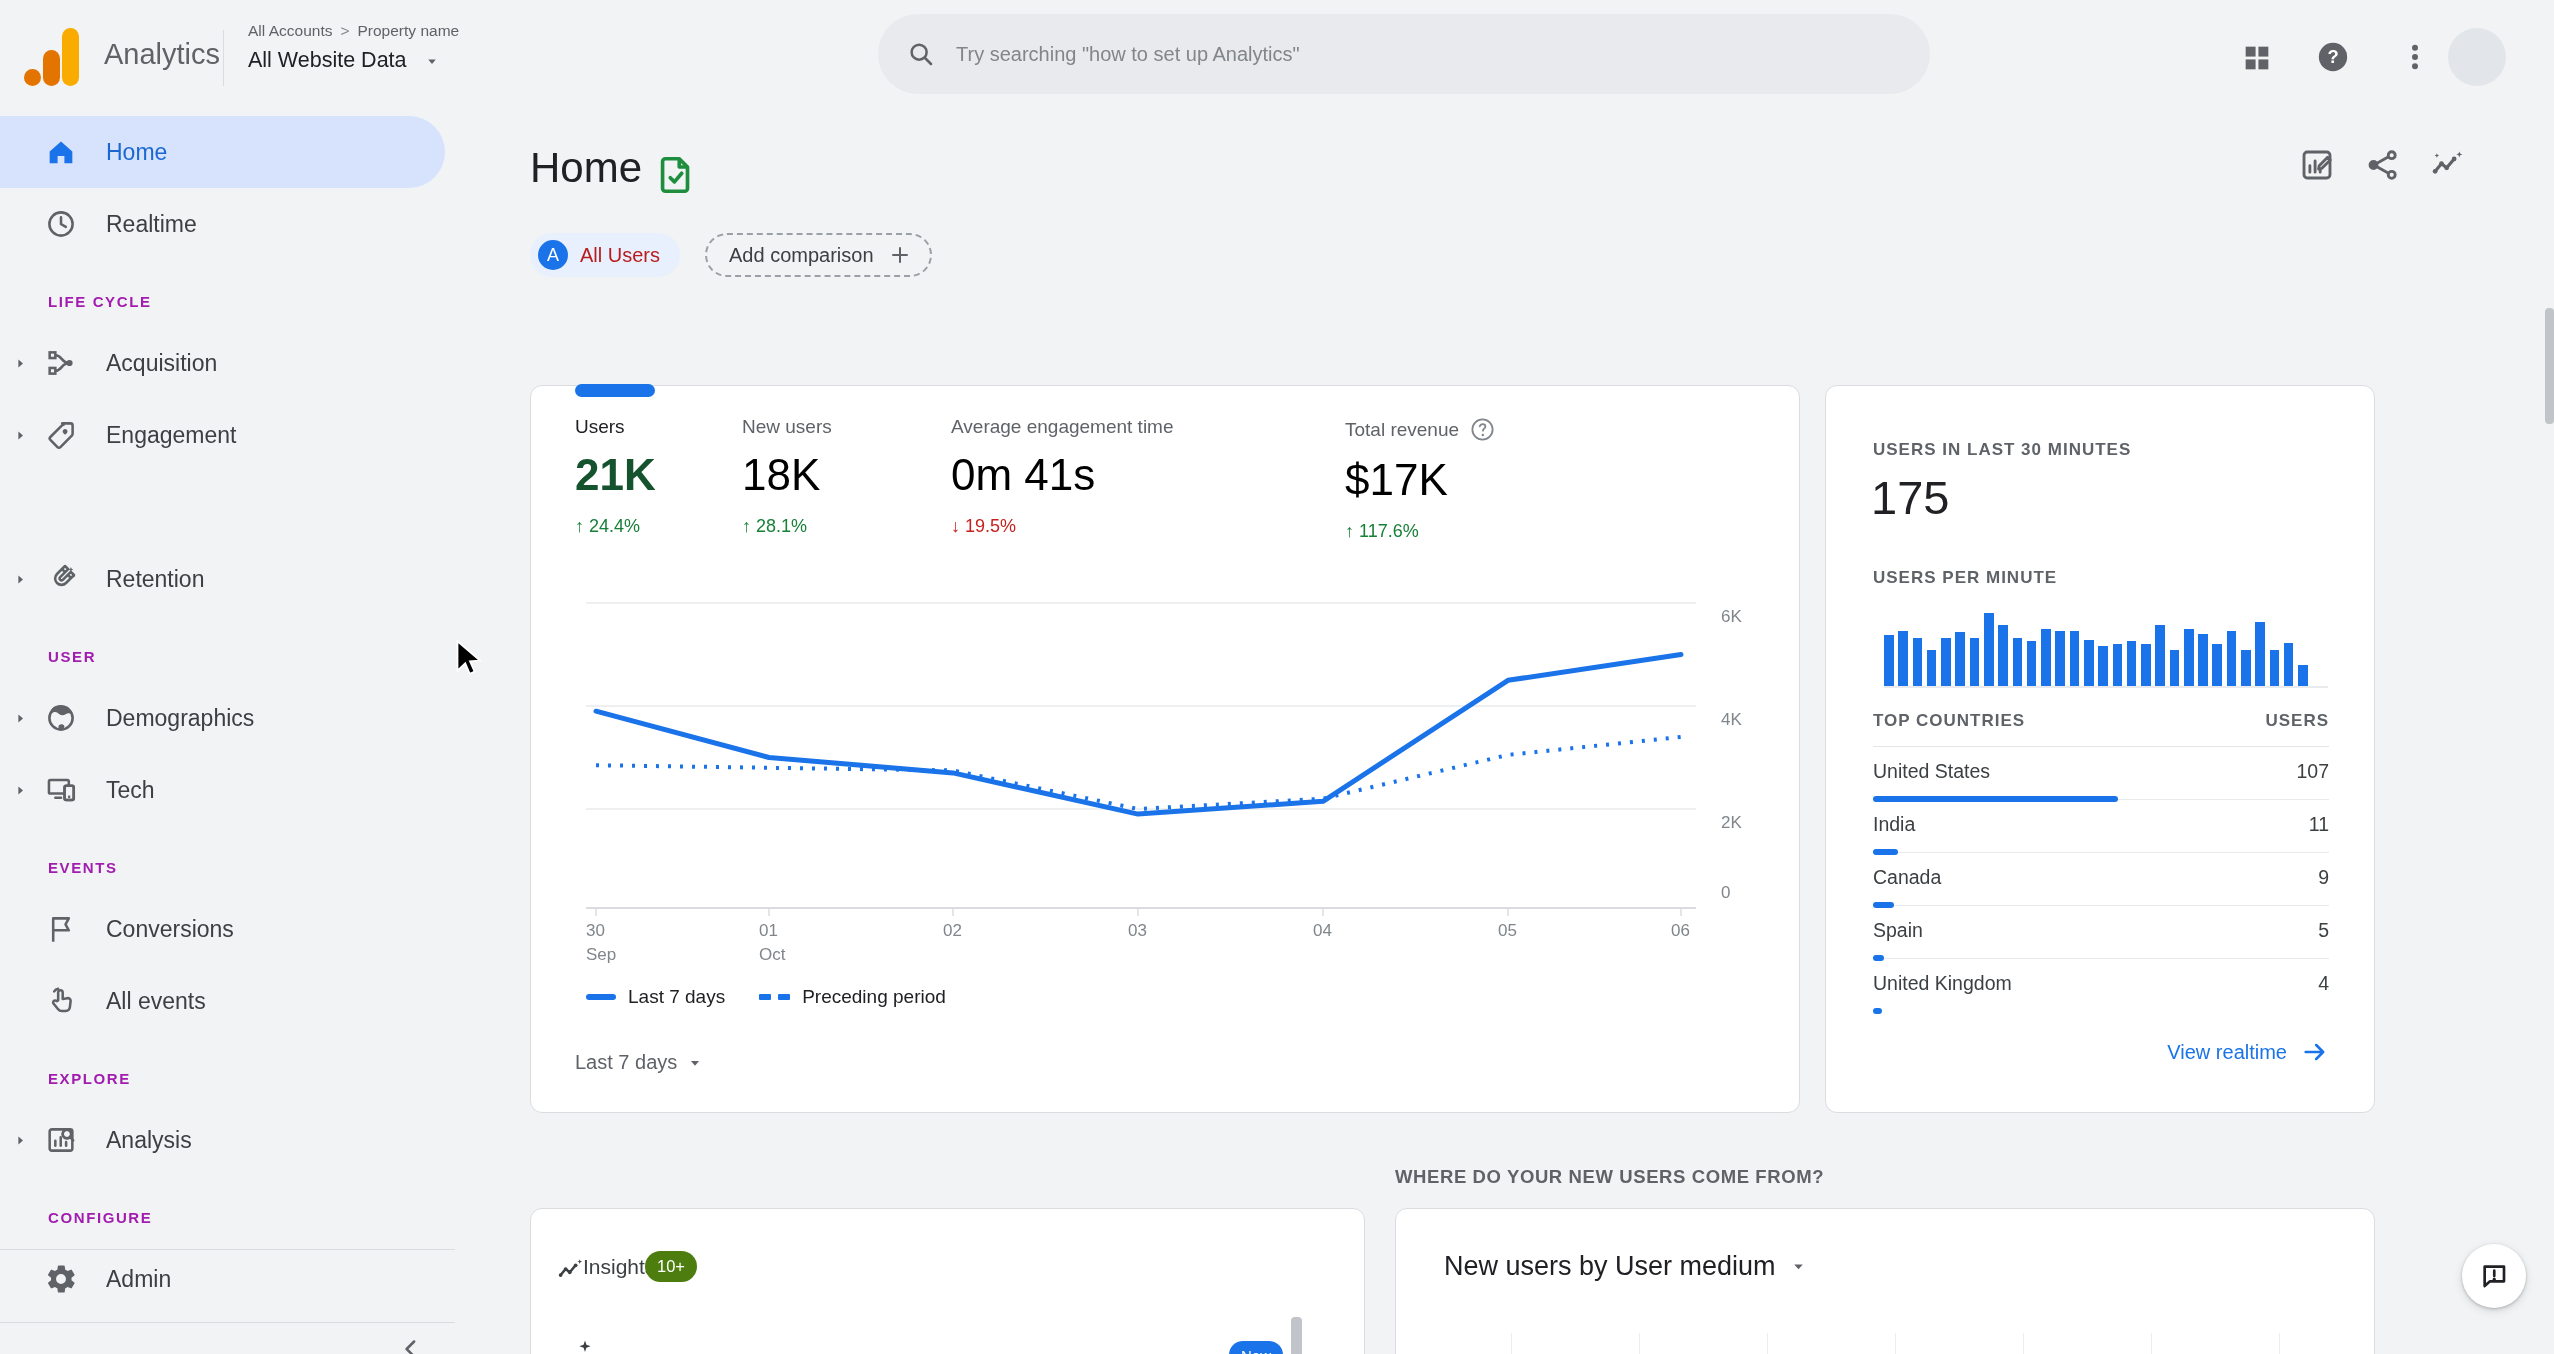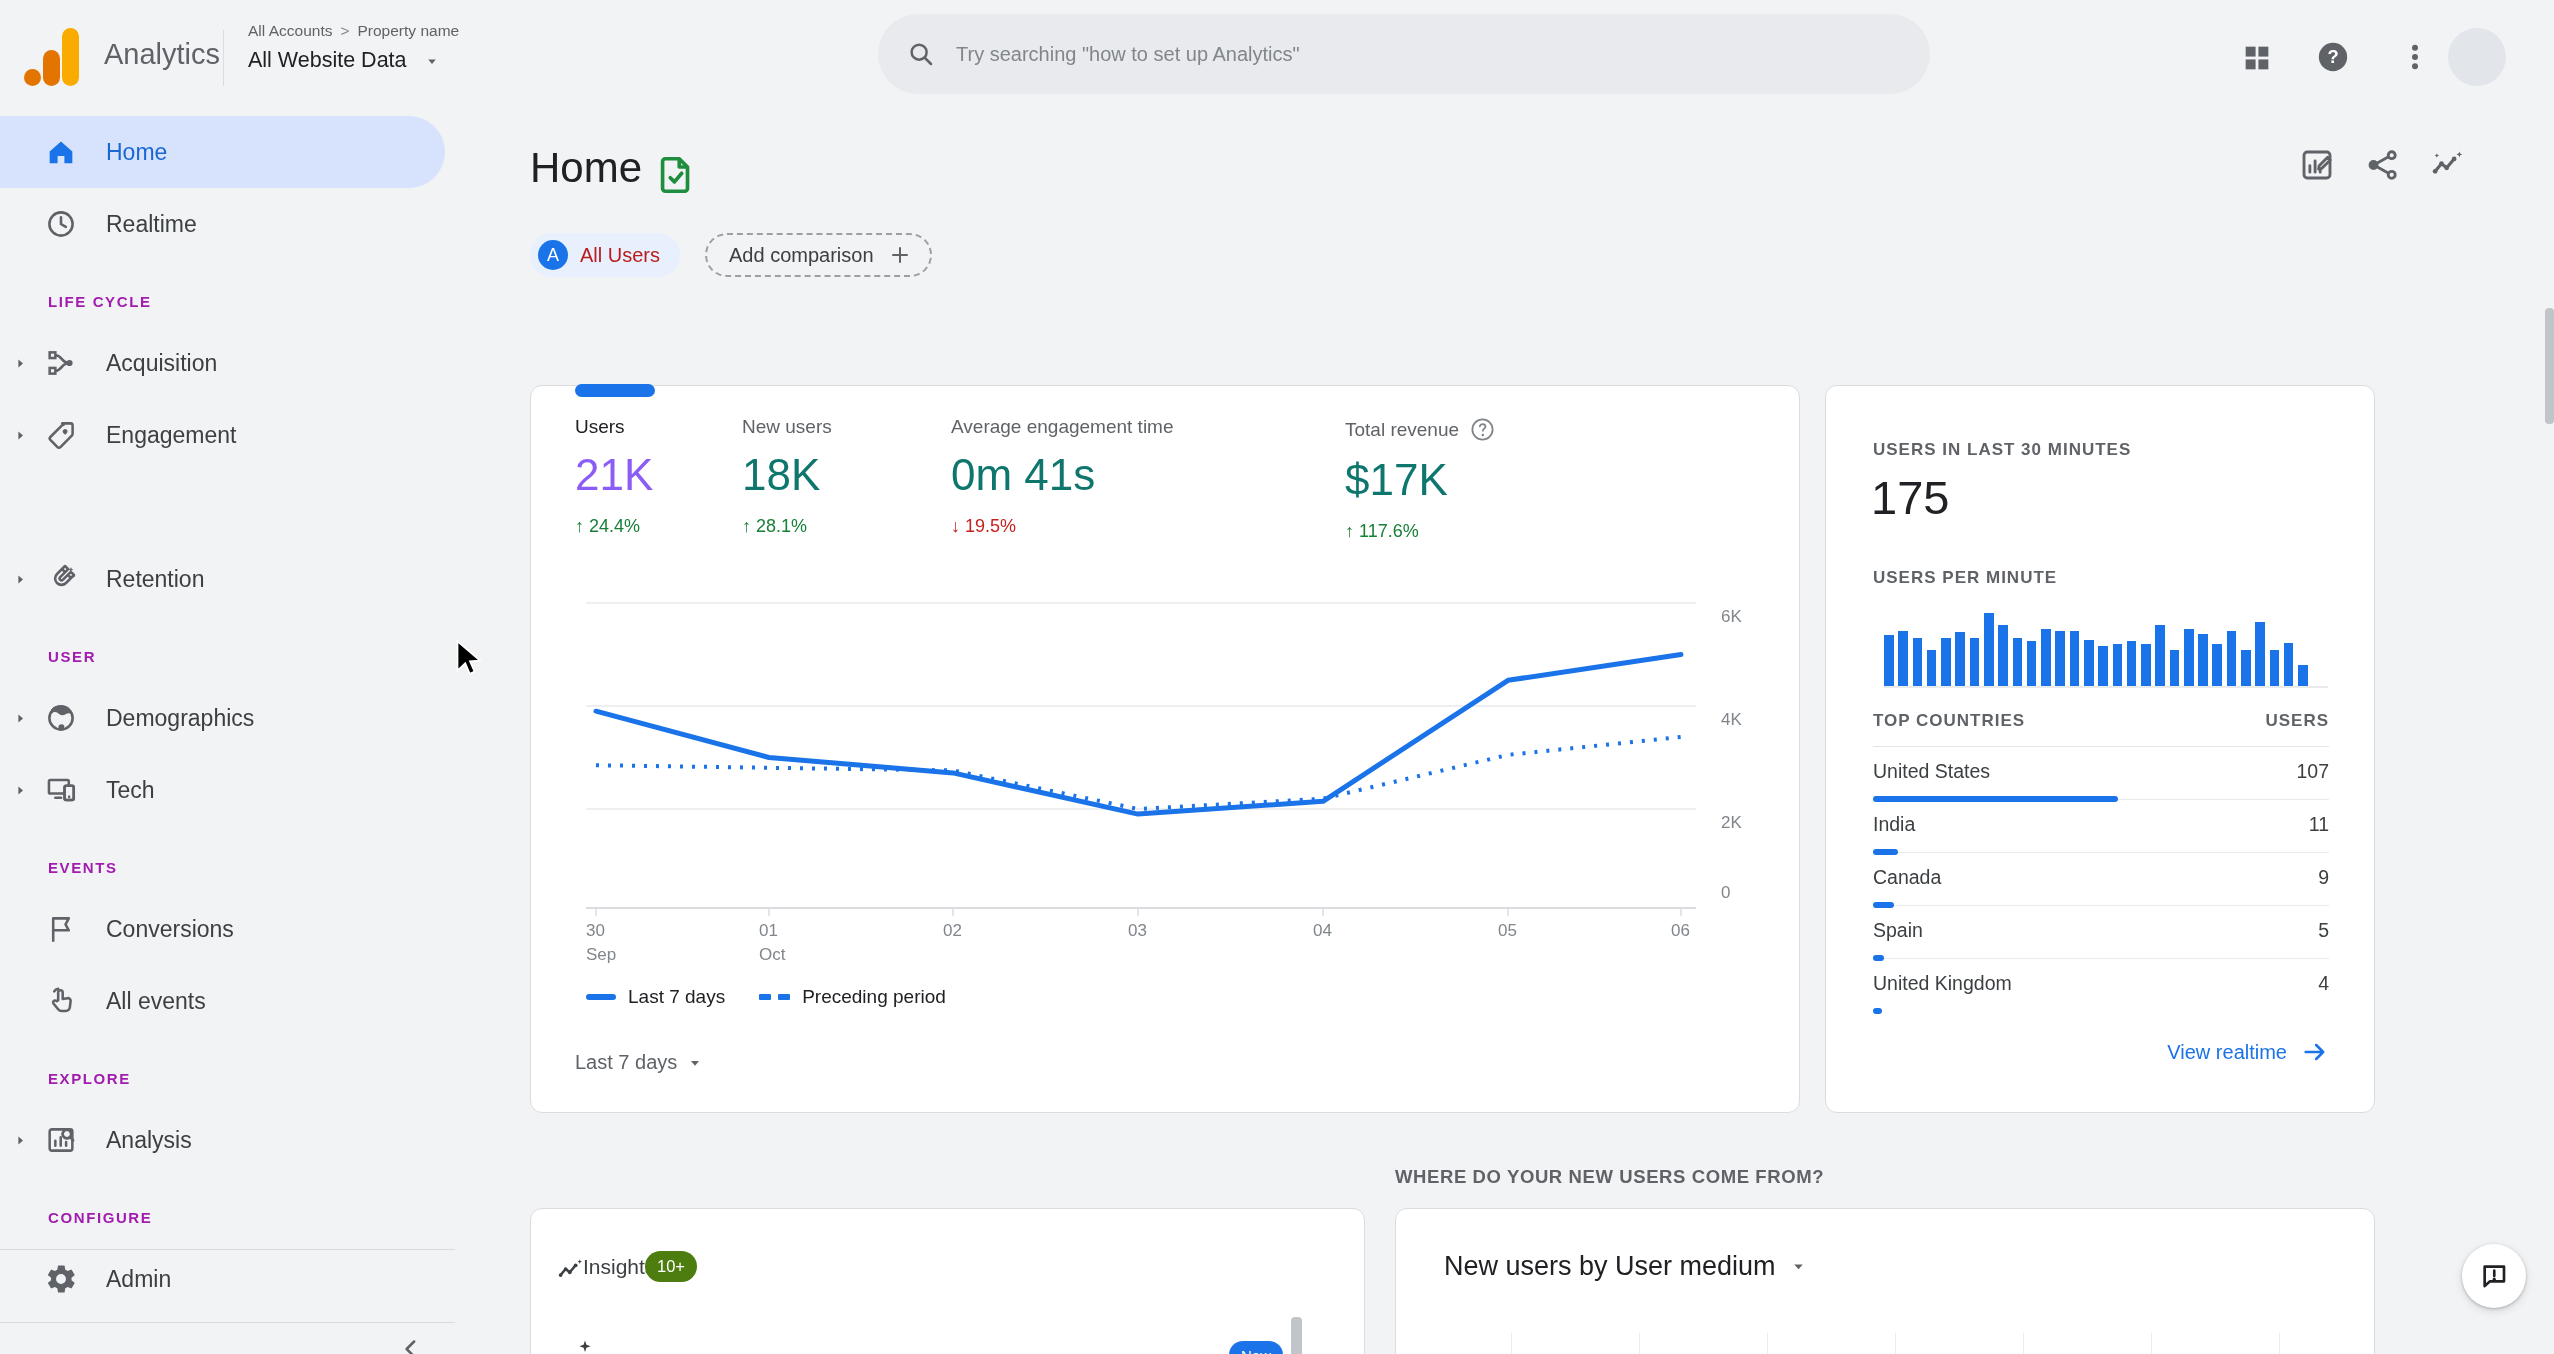--- a/index.html
+++ b/index.html
@@ -39,22 +39,22 @@
   .chip1 .clabel{margin-left:12px;font-size:20px;color:#b91c1c;}
   .chip2{left:705px;border:2px dashed #9aa0a6;padding:0 18px 0 22px;}
   .chip2 .clabel{font-size:20px;color:#3c4043;}
   .chip2 svg{width:24px;height:24px;margin-left:14px;}
   .act-ic{position:absolute;top:146px;width:38px;height:38px;cursor:pointer;}
   
   .metric{position:absolute;top:30px;cursor:pointer;}
   .m-label{font-size:19px;color:#5f6368;display:flex;align-items:center;}
   .m-label.sel{color:#202124;}
   .m-label svg{width:27px;height:27px;margin-left:10px;}
-  .m-value{font-size:44px;margin-top:12px;color:#0f766e;}
-  .m-value.sel{color:#8b5cf6;}
+  .m-value{font-size:44px;margin-top:12px;color:#000000;}
+  .m-value.sel{color:#14532d;font-weight:bold;}
   .m-delta{font-size:18px;margin-top:16px;}
   .m-delta.pos{color:#188038;}
   .m-delta.neg{color:#c5221f;}
   .tab-ind{position:absolute;left:44px;top:-2px;width:80px;height:13px;border-radius:7px;background:#1a73e8;}
   .legend{position:absolute;left:55px;top:600px;display:flex;align-items:center;font-size:19px;color:#202124;}
   .sw-solid{width:30px;height:6px;border-radius:3px;background:#1a73e8;margin-right:12px;}
   .sw-dash{width:12px;height:6px;border-radius:1px;background:#1a73e8;}
   .daterange{position:absolute;left:44px;top:665px;display:flex;align-items:center;font-size:20px;color:#5f6368;cursor:pointer;}
   .daterange svg{width:16px;height:16px;margin-left:10px;}
   

